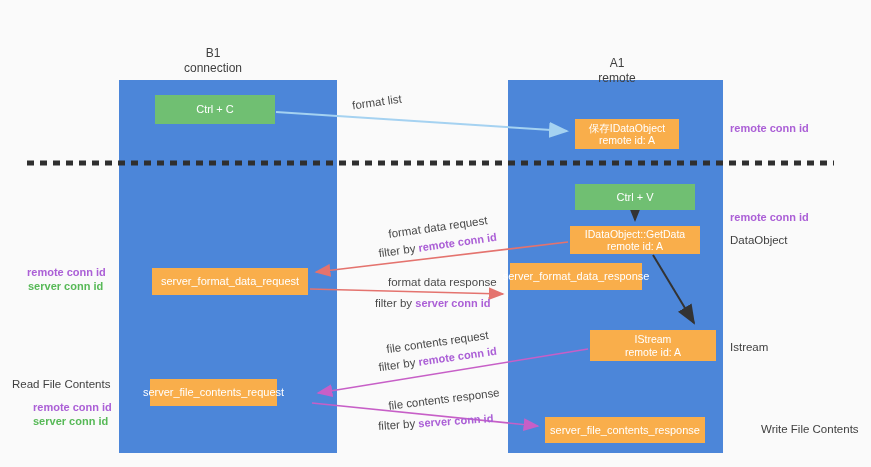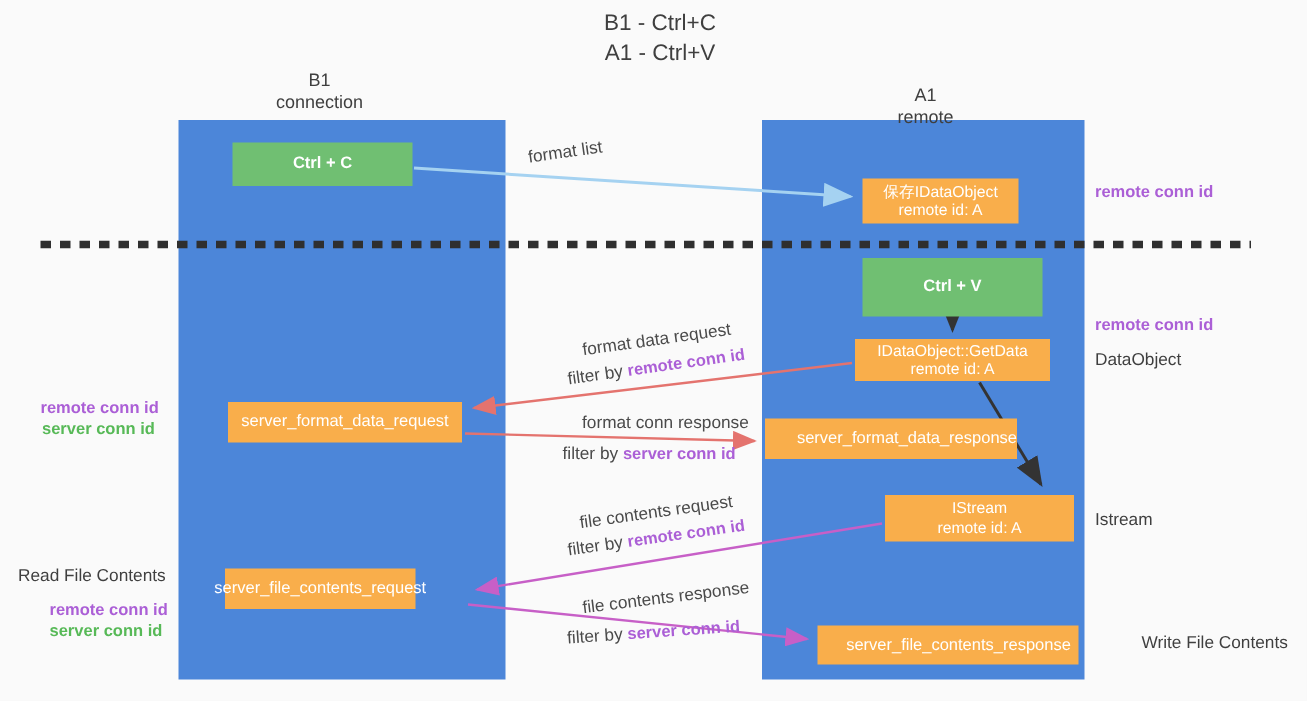--- a/index.html
+++ b/index.html
@@ -26,21 +26,21 @@
     position:absolute;left:0;top:0;width:871px;height:467px;
     z-index:1;pointer-events:none;
   }
   .box{
     position:absolute;z-index:2;
     display:flex;flex-direction:column;
     align-items:center;justify-content:center;
     color:#ffffff;text-align:center;
     font-size:11px;line-height:13px;
   }
-  .box.green{background:var(--box_green,#70bf72);font-weight:bold;}
+  .box.green{background:var(--box_green,#70bf72);}
   .box.orange{background:var(--box_orange,#f9ae4b);}
   .title{
     position:absolute;z-index:2;
     text-align:center;
     color:var(--text_dark,#3f3f3f);
     font-size:15px;line-height:20px;
   }
   .col-header{
     position:absolute;z-index:2;
     text-align:center;
@@ -61,24 +61,20 @@
   }
   .rot8{transform:rotate(-8deg);}
   .rot7{transform:rotate(-7deg);}
   .rot4{transform:rotate(-4deg);}
 </style>
 </head>
 <body>
 
 <div id="canvas">
 
-  <div class="title" style="left:340px;top:6px;width:200px;">
-    <div>B1 - Ctrl+C</div>
-    <div>A1 - Ctrl+V</div>
-  </div>
 
   <div class="col-header" style="left:153px;top:46px;width:120px;text-align:center;">
     <div>B1</div>
     <div>connection</div>
   </div>
   <div class="col-header" style="left:557px;top:56px;width:120px;">
     <div>A1</div>
     <div>remote</div>
   </div>
 
@@ -120,47 +116,47 @@
 
   <div class="box green" style="left:155px;top:95px;width:120px;height:29px;">
     <div>Ctrl + C</div>
   </div>
 
   <div class="box orange" style="left:575px;top:119px;width:104px;height:30px;font-size:10.5px;line-height:12px;">
     <div>保存IDataObject</div>
     <div>remote id: A</div>
   </div>
 
-  <div class="box green" style="left:575px;top:172px;width:120px;height:39px;">
+  <div class="box green" style="left:575px;top:184px;width:120px;height:26px;">
     <div>Ctrl + V</div>
   </div>
 
   <div class="box orange" style="left:570px;top:226px;width:130px;height:28px;font-size:10.5px;line-height:12px;align-items:center;">
     <div>IDataObject::GetData</div>
     <div>remote id: A</div>
   </div>
 
   <div class="box orange" style="left:152px;top:268px;width:156px;height:27px;">
     <div>server_format_data_request</div>
   </div>
 
-  <div class="box orange" style="left:510px;top:279px;width:168px;height:27px;align-items:flex-end;">
+  <div class="box orange" style="left:510px;top:263px;width:132px;height:27px;">
     <div>server_format_data_response</div>
   </div>
 
   <div class="box orange" style="left:590px;top:330px;width:126px;height:31px;font-size:10.5px;line-height:13px;">
     <div>IStream</div>
     <div>remote id: A</div>
   </div>
 
   <div class="box orange" style="left:150px;top:379px;width:127px;height:27px;">
     <div>server_file_contents_request</div>
   </div>
 
-  <div class="box orange" style="left:545px;top:417px;width:160px;height:26px;padding-left:14px;">
+  <div class="box orange" style="left:545px;top:417px;width:160px;height:26px;">
     <div>server_file_contents_response</div>
   </div>
 
   <div class="side-label purple" style="left:730px;top:122px;">remote conn id</div>
   <div class="side-label purple" style="left:730px;top:211px;">remote conn id</div>
   <div class="side-label" style="left:730px;top:234px;">DataObject</div>
   <div class="side-label" style="left:730px;top:341px;">Istream</div>
   <div class="side-label" style="left:761px;top:423px;">Write File Contents</div>
 
   <div class="side-label purple" style="left:27px;top:266px;">remote conn id</div>
@@ -169,21 +165,21 @@
   <div class="side-label purple" style="left:33px;top:401px;">remote conn id</div>
   <div class="side-label greentxt" style="left:33px;top:415px;">server conn id</div>
 
   <div class="arrow-label rot8" style="left:352px;top:96px;">format list</div>
 
   <div class="arrow-label rot8" style="left:388px;top:221px;">format data request</div>
   <div class="arrow-label rot8" style="left:378px;top:239px;">
     <span>filter by </span><span class="purple">remote conn id</span>
   </div>
 
-  <div class="arrow-label" style="left:388px;top:276px;">format conn response</div>
+  <div class="arrow-label" style="left:388px;top:276px;">format data response</div>
   <div class="arrow-label" style="left:375px;top:297px;">
     <span>filter by </span><span class="purple">server conn id</span>
   </div>
 
   <div class="arrow-label rot8" style="left:386px;top:336px;">file contents request</div>
   <div class="arrow-label rot8" style="left:378px;top:353px;">
     <span>filter by </span><span class="purple">remote conn id</span>
   </div>
 
   <div class="arrow-label rot7" style="left:388px;top:393px;">file contents response</div>

